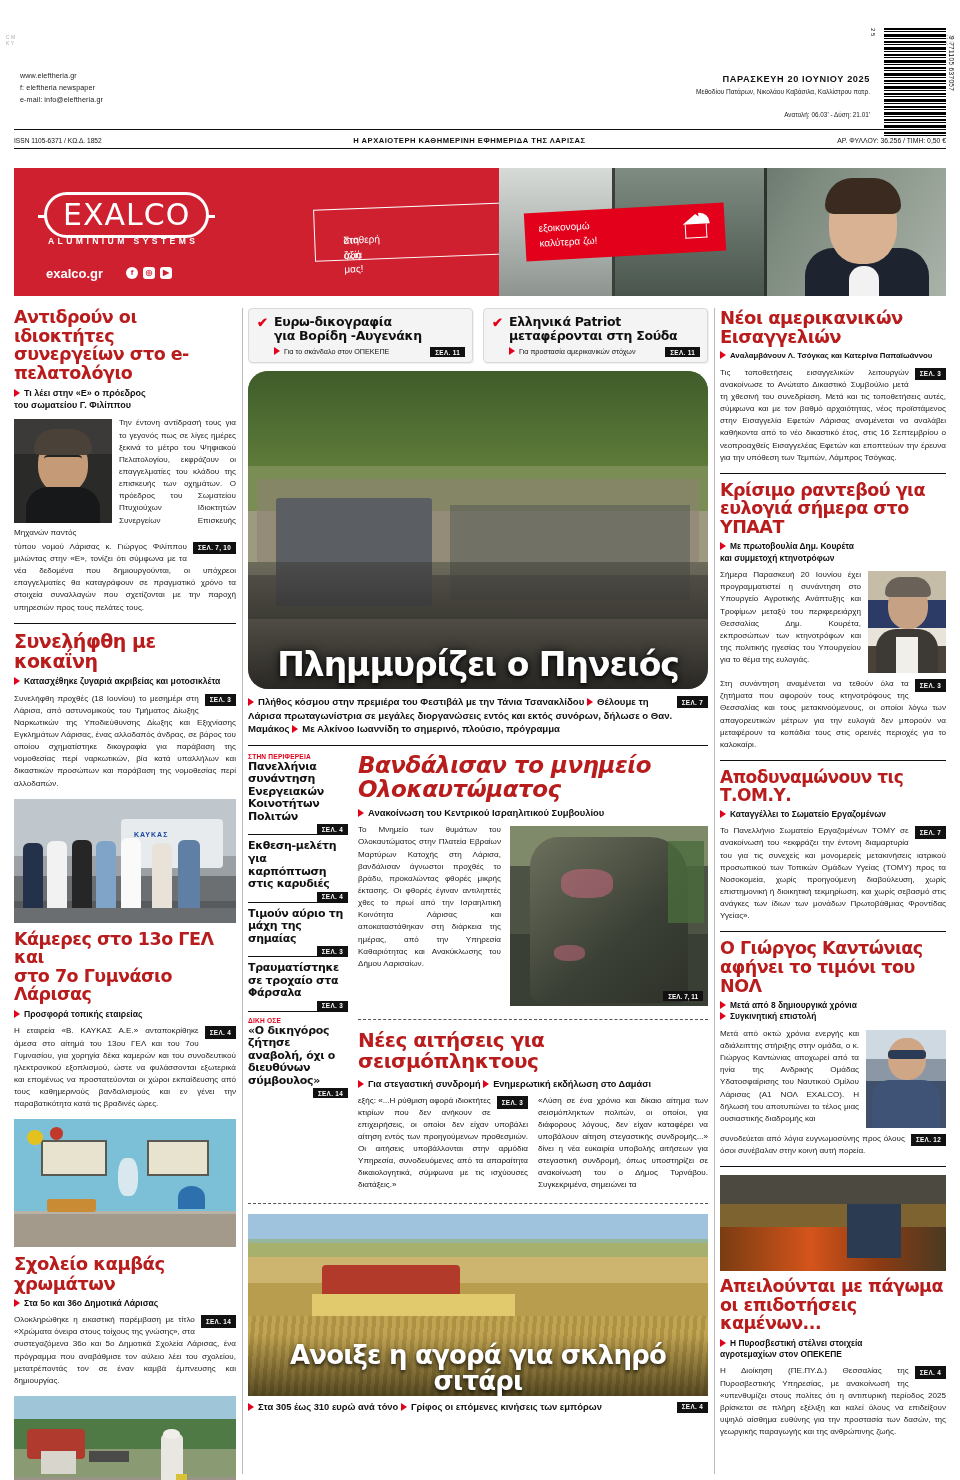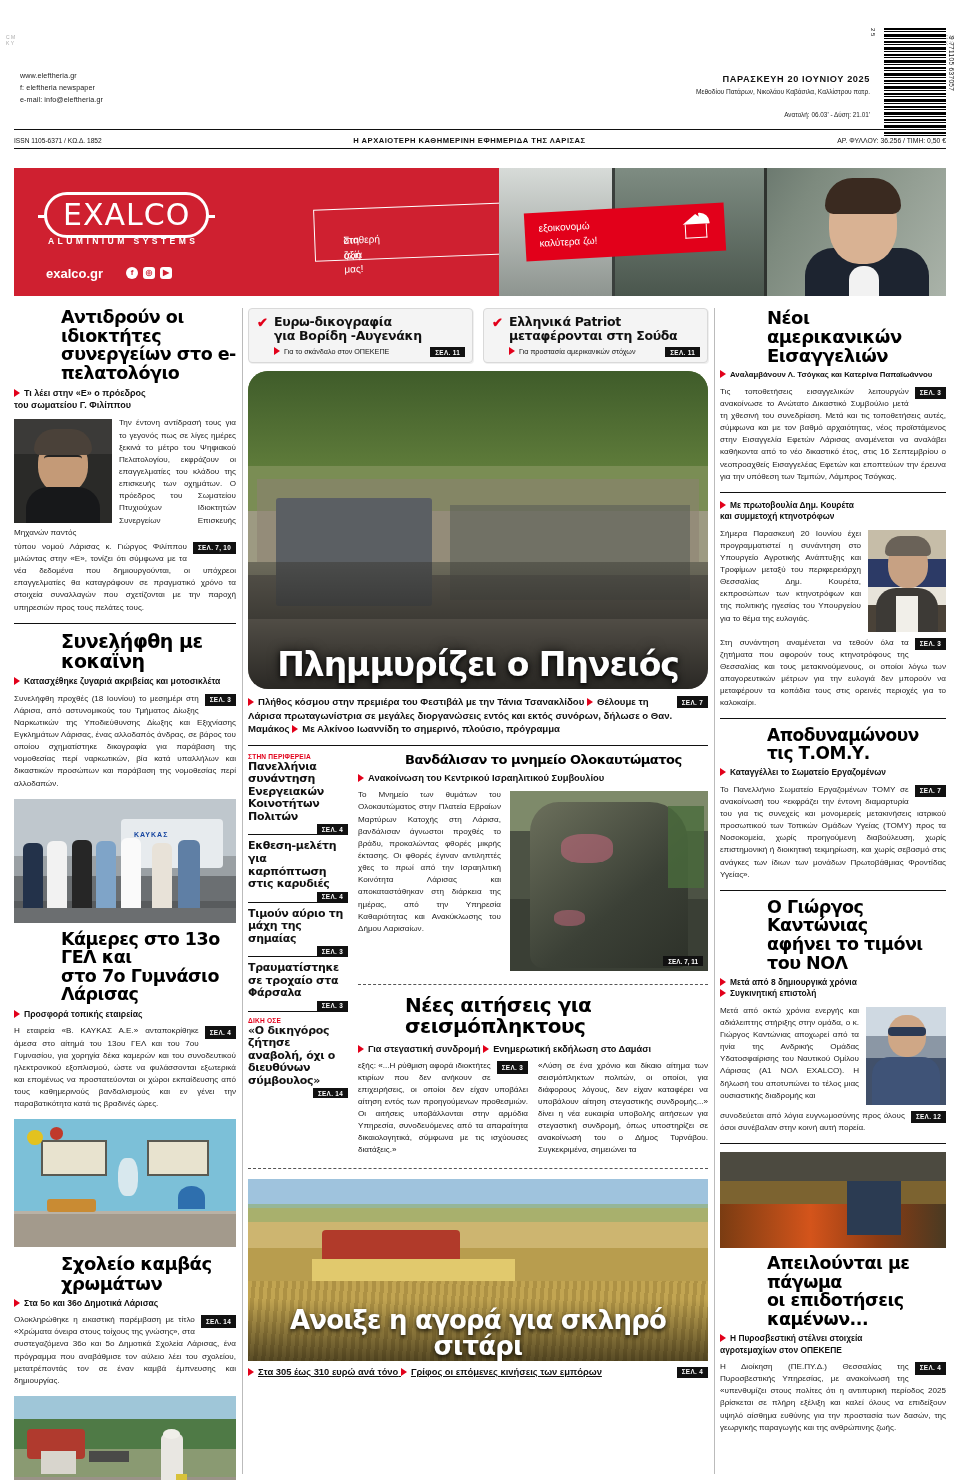--- a/index.html
+++ b/index.html
@@ -119,21 +119,21 @@
   .col { position:absolute; top:0; height:100%; }
   .col-l { left:0;   width:222px; }
   .col-c { left:234px; width:460px; }
   .col-r { left:706px; width:226px; }
   .vdiv { position:absolute; top:0; width:0; border-left:1px solid #bbb; height:100%; }
   .vdiv-1 { left:228px; } .vdiv-2 { left:700px; }
 
   
   h2.hl {
     font-family:"DejaVu Sans", sans-serif;
-    font-weight:700; line-height:1.06; letter-spacing:-.5px; color:#000000;margin-left:47px;
+    font-weight:700; line-height:1.06; letter-spacing:-.5px; color:#b91c1c;
   }
   .sub {
     font-size:9px; line-height:1.35; color:#111; margin-top:5px; font-weight:600;
   }
   .sub .tri, .tri {
     display:inline-block; width:0; height:0; vertical-align:-1px;
     border-top:4.2px solid transparent; border-bottom:4.2px solid transparent;
     border-left:6.4px solid #e2001a; margin-right:4px;
   }
   .body {
@@ -450,21 +450,21 @@
           <div class="brief-rule"></div>
           <div class="brief">
             <div class="kicker">ΔΙΚΗ ΟΣΕ</div>
             <div class="bt">«Ο δικηγόρος ζήτησε αναβολή, όχι ο διευθύνων σύμβουλος»</div>
             <span class="pagetag">ΣΕΛ. 14</span>
           </div>
         </div>
 
         <div style="flex:1;">
           <article>
-            <h2 class="hl" style="font-size:13px;">Βανδάλισαν το μνημείο Ολοκαυτώματος</h2>
+            <h2 class="hl" style="font-size:23px;font-style:italic;">Βανδάλισαν το μνημείο Ολοκαυτώματος</h2>
             <div class="sub" style="font-size:9.4px;">
               <span class="tri"></span><span>Ανακοίνωση του Κεντρικού Ισραηλιτικού Συμβουλίου</span>
             </div>
             <div style="margin-top:5px;">
               <div class="photo ph-statue" style="width:198px;height:180px;float:right;margin:2px 0 3px 9px;">
                 <div style="position:absolute;left:10%;top:6%;width:80%;height:92%;background:linear-gradient(140deg,#6c705c,#3b4036 60%,#2d3129);border-radius:18% 24% 6% 8%;"></div>
                 <div style="position:absolute;left:26%;top:24%;width:26%;height:16%;background:#c9677f;opacity:.55;border-radius:40%;"></div>
                 <div style="position:absolute;left:22%;top:66%;width:16%;height:9%;background:#c9677f;opacity:.5;border-radius:40%;"></div>
                 <div style="position:absolute;right:2%;top:8%;width:18%;height:46%;background:#4a6b3c;opacity:.8;"></div>
                 <span class="ph-tag">ΣΕΛ. 7, 11</span>
@@ -500,21 +500,21 @@
           <div style="position:absolute;left:0;top:14%;width:100%;height:10%;background:#8fae6a;opacity:.6;"></div>
           <div style="position:absolute;left:16%;top:28%;width:30%;height:24%;background:#b13a2a;border-radius:4px;"></div>
           <div style="position:absolute;left:14%;top:44%;width:44%;height:12%;background:#e1c96d;"></div>
           <div style="position:absolute;left:0;bottom:0;width:100%;height:44%;
                background:repeating-linear-gradient(95deg,#c2a552 0 4px,#ad9144 4px 8px);"></div>
           <div style="position:absolute;left:0;bottom:0;width:100%;height:34%;background:linear-gradient(180deg,rgba(0,0,0,0),rgba(0,0,0,.55));"></div>
           <div style="position:absolute;left:0;right:0;bottom:2px;text-align:center;
                font-family:'DejaVu Sans',sans-serif;font-weight:700;font-size:26px;line-height:1;
                letter-spacing:-.8px;color:#fff;text-shadow:0 2px 4px rgba(0,0,0,.85);">Ανοιξε η αγορά για σκληρό σιτάρι</div>
         </div>
-        <div class="sub" style="font-size:9.4px;text-decoration:underline;">
+        <div class="sub" style="font-size:9.4px;">
           <span class="pagetag">ΣΕΛ. 4</span>
           <span class="tri"></span><span>Στα 305 έως 310 ευρώ ανά τόνο</span>
           <span class="tri"></span><span>Γρίφος οι επόμενες κινήσεις των εμπόρων</span>
         </div>
       </article>
     </div>
 
     <div class="col col-r">
 
       <article>
@@ -524,20 +524,24 @@
         </h2>
         <div class="sub" style="font-size:7.8px;">
           <span class="tri"></span><span>Αναλαμβάνουν Λ. Τσόγκας και Κατερίνα Παπαϊωάννου</span>
         </div>
         <div class="body"><span class="pagetag">ΣΕΛ. 3</span><span>Τις τοποθετήσεις εισαγγελικών λειτουργών ανακοίνωσε το Ανώτατο Δικαστικό Συμβούλιο μετά τη χθεσινή του συνεδρίαση. Μετά και τις τοποθετήσεις αυτές, σύμφωνα και με τον βαθμό αρχαιότητας, νέος προϊστάμενος στην Εισαγγελία Εφετών Λάρισας αναμένεται να αναλάβει καθήκοντα από το νέο δικαστικό έτος, στις 16 Σεπτεμβρίου ο νεοπροαχθείς Εισαγγελέας Εφετών και εποπτεύων την έρευνα για την υπόθεση των Τεμπών, Λάμπρος Τσόγκας.</span></div>
       </article>
 
       <div class="rule"></div>
 
       <article style="margin-top:7px;">
+        <h2 class="hl" style="font-size:17.5px;">
+          <span>Κρίσιμο ραντεβού για</span><br>
+          <span>ευλογιά σήμερα στο ΥΠΑΑΤ</span>
+        </h2>
         <div class="sub" style="font-size:8.4px;">
           <span class="tri"></span><span>Με πρωτοβουλία Δημ. Κουρέτα</span><br>
           <span>και συμμετοχή κτηνοτρόφων</span>
         </div>
         <div style="margin-top:5px;">
           <div class="photo ph-kouretas" style="width:78px;height:102px;float:right;margin:2px 0 3px 7px;">
             <div style="position:absolute;left:20px;top:12px;width:40px;height:46px;border-radius:46%;background:#c7a183;"></div>
             <div style="position:absolute;left:17px;top:6px;width:46px;height:20px;border-radius:22px 22px 6px 6px;background:#6a6258;"></div>
             <div style="position:absolute;left:8px;bottom:0;width:62px;height:44px;border-radius:20px 20px 0 0;background:#3d3a36;"></div>
             <div style="position:absolute;left:28px;bottom:0;width:22px;height:36px;background:#f1efe9;"></div>

